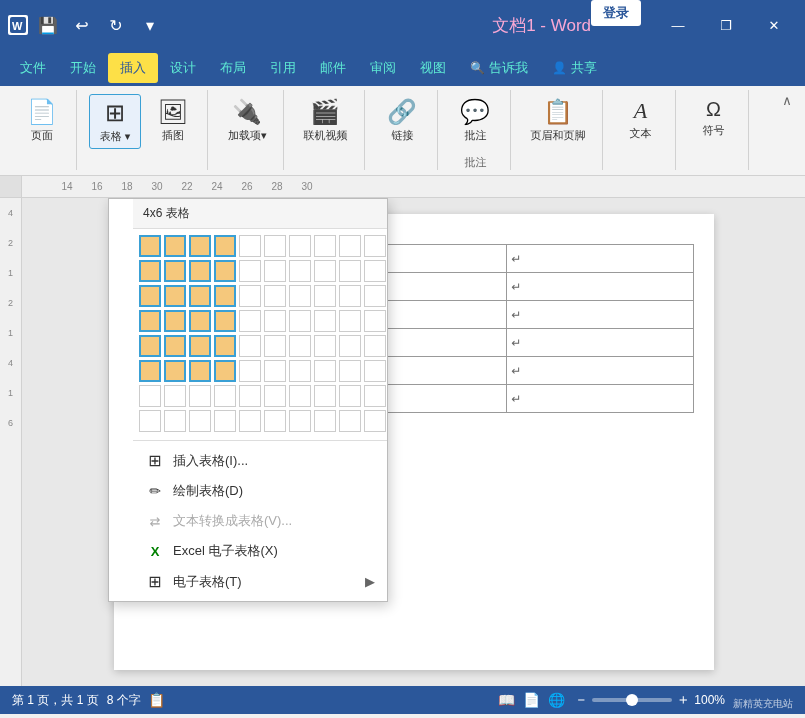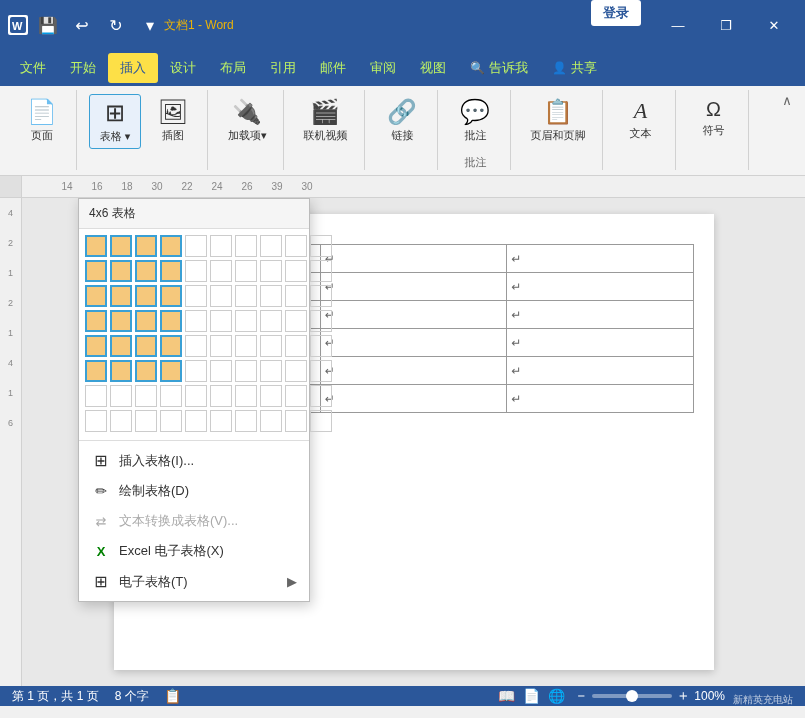--- a/index.html
+++ b/index.html
@@ -11,34 +11,34 @@
       height: 50px;
       display: flex;
       align-items: center;
       padding: 0 8px;
       color: white;
     }
     .title-bar-left { display: flex; align-items: center; gap: 6px; }
     .title-icon { width: 20px; height: 20px; background: #fff; border-radius: 2px; display: flex; align-items: center; justify-content: center; }
     .title-icon svg { width: 16px; height: 16px; }
     .title-btn { width: 28px; height: 28px; display: flex; align-items: center; justify-content: center; color: white; font-size: 16px; border-radius: 3px; cursor: pointer; }
-    .title-center { flex: 1; text-align: left; font-size: 12px; color: #eab308; }
+    .title-center { flex: 1; text-align: right; font-size: 17px; color: #f9a8d4; }
     .title-right { display: flex; align-items: flex-start; gap: 2px; }
     .login-btn { background: white; color: #2b579a; padding: 4px 12px; border-radius: 3px; font-size: 13px; cursor: pointer; font-weight: bold; }
     .window-btn { width: 46px; height: 50px; display: flex; align-items: center; justify-content: center; color: white; font-size: 13px; cursor: pointer; }
 
     
     .menu-bar {
       background: #2b579a;
       height: 36px;
       display: flex;
       align-items: center;
       padding: 0 8px;
     }
-    .menu-item { color: #bef264; padding: 4px 12px; cursor: pointer; border-radius: 3px; font-size: 13px; height: 30px; display: flex; align-items: center; }
+    .menu-item { color: #5eead4; padding: 4px 12px; cursor: pointer; border-radius: 3px; font-size: 13px; height: 30px; display: flex; align-items: center; }
     .menu-item.active { background: #fde047; color: #2b579a; }
 
     
     .ribbon {
       background: #f3f3f3;
       border-bottom: 1px solid #d1d1d1;
       padding: 4px 8px 2px;
       display: flex;
       align-items: flex-start;
       gap: 4px;
@@ -132,27 +132,28 @@
       width: 33.3%;
       height: 28px;
       padding: 2px 4px;
       font-size: 12px;
       color: #666;
     }
     .return-symbol { color: #aaa; }
     .table-picker-popup {
       position: absolute;
       top: 0px;
-      left: 56px;
+      left: 86px;
       background: white;
       border: 1px solid #bbb;
       box-shadow: 2px 4px 12px rgba(0,0,0,0.2);
-      width: 232px;
+      width: 280px;
       z-index: 100;
       pointer-events: all;
+      padding-left: 24px;
     }
     .table-picker-title {
       padding: 6px 10px;
       font-size: 12px;
       color: #333;
       background: #f5f5f5;
       border-bottom: 1px solid #ddd;
     }
     .table-grid {
       padding: 6px;
@@ -188,28 +189,28 @@
       font-size: 13px;
       color: #333;
       gap: 8px;
     }
     .dropdown-menu-item.disabled { color: #aaa; cursor: default; }
     .dropdown-menu-item-icon { font-size: 16px; width: 20px; text-align: center; }
     .dropdown-menu-item-arrow { margin-left: auto; color: #666; }
 
     
     .status-bar {
-      height: 20px;
+      height: 28px;
       background: #2b579a;
       display: flex;
       align-items: center;
       padding: 0 12px;
       color: white;
       font-size: 12px;
-      gap: 16px;
+      gap: 8px;
     }
     .status-bar-right { margin-left: auto; display: flex; align-items: center; gap: 8px; }
     .status-icon { font-size: 14px; cursor: pointer; }
     .zoom-controls { display: flex; align-items: center; gap: 4px; }
     .zoom-slider { width: 80px; height: 4px; background: rgba(255,255,255,0.4); border-radius: 2px; position: relative; }
     .zoom-slider-thumb { width: 12px; height: 12px; background: white; border-radius: 50%; position: absolute; top: -4px; left: 50%; transform: translateX(-50%); cursor: pointer; }
     .watermark { margin-left: auto; font-size: 10px; color: rgba(255,255,255,0.7); margin-top: 8px; }
   </style>
 </head>
 <body>
@@ -353,21 +354,21 @@
 <div style="display:flex; background:#f0f0f0; border-bottom:1px solid #d1d1d1; height:22px;">
   <div style="width:22px; background:#e0e0e0; border-right:1px solid #d1d1d1; border-bottom:none;"></div>
   <div class="ruler-h" style="flex:1; ">
     <span class="ruler-tick">14</span>
     <span class="ruler-tick">16</span>
     <span class="ruler-tick">18</span>
     <span class="ruler-tick">30</span>
     <span class="ruler-tick">22</span>
     <span class="ruler-tick">24</span>
     <span class="ruler-tick">26</span>
-    <span class="ruler-tick">39</span>
+    <span class="ruler-tick">28</span>
     <span class="ruler-tick">30</span>
   </div>
 </div>
 
 <div class="main-area">
   <div class="ruler-v">
     <div class="ruler-v-tick">4</div>
     <div class="ruler-v-tick">2</div>
     <div class="ruler-v-tick">1</div>
     <div class="ruler-v-tick">2</div>

